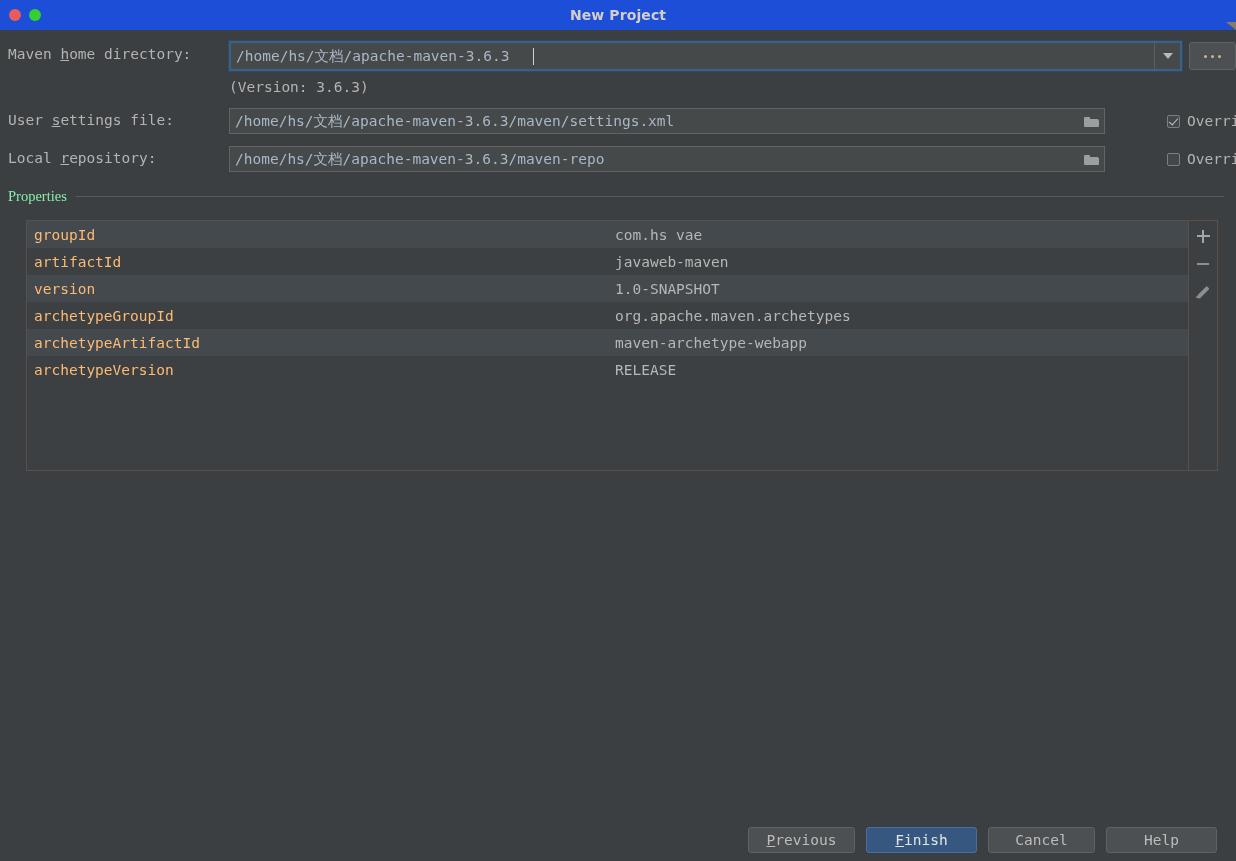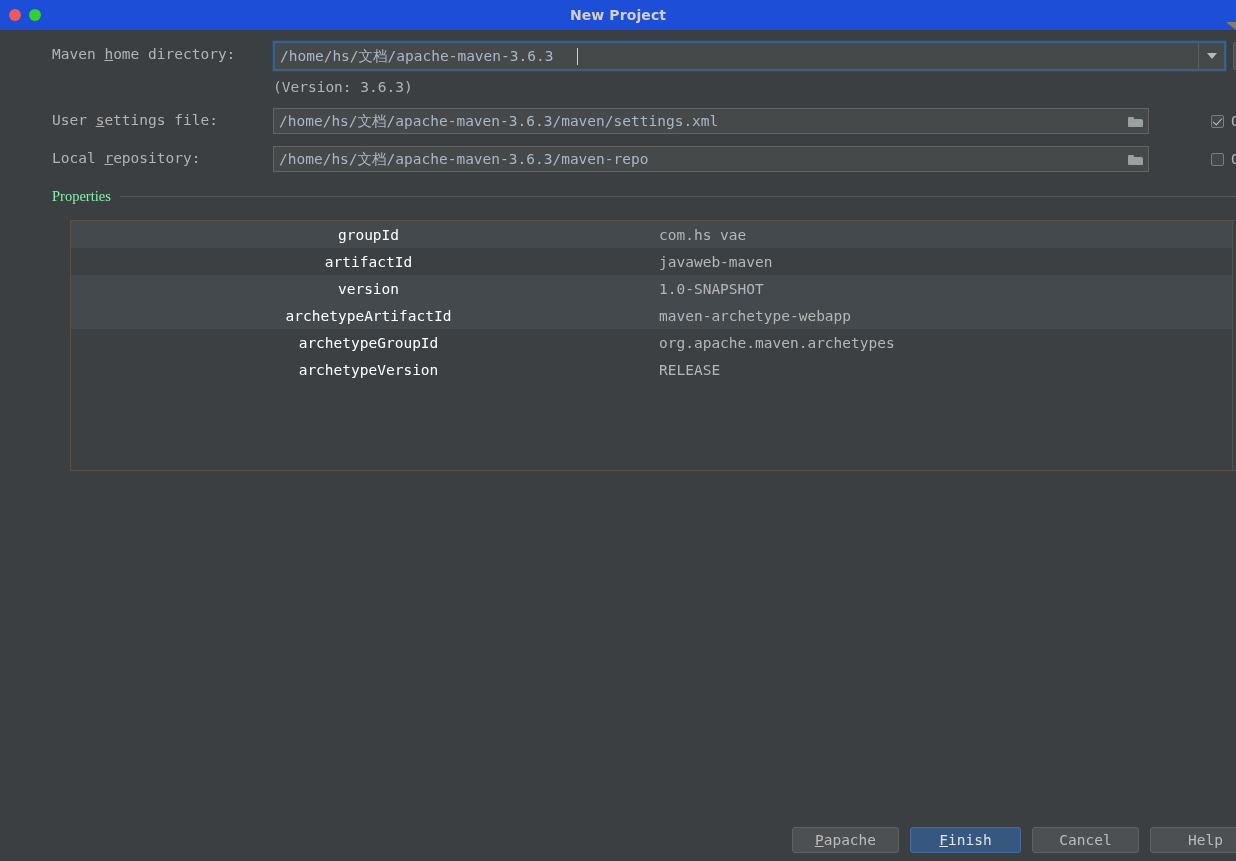--- a/index.html
+++ b/index.html
@@ -54,21 +54,20 @@
     background: #8a7c5c;
     clip-path: polygon(100% 0, 100% 100%, 0 0);
   }
 
   
   #dialog {
     position: absolute;
     left: 0; top: 30px;
     width: 1052px; height: 831px;
     background: #3c3f41;
-    margin-left: 44px;
   }
 
   .lbl {
     position: absolute;
     font-family: "DejaVu Sans Mono", monospace;
     font-size: 14.5px;
     color: #b3b3b3;
     white-space: nowrap;
   }
   .mn { text-decoration: underline; }
@@ -248,24 +247,23 @@
     align-items: center;
     font-family: "DejaVu Sans Mono", monospace;
     font-size: 14.5px;
   }
   .prow.odd  { background: #43494d; }
   .prow.even { background: #3c4043; }
   .pkey {
     width: 588px;
     padding-left: 7px;
     box-sizing: border-box;
-    color: #ffffff;
+    color: #fdba74;
     white-space: nowrap;
     overflow: hidden;
-    text-align: center;
   }
   .pval {
     flex: 1;
     color: #b6b6b6;
     white-space: nowrap;
     overflow: hidden;
   }
   .filler {
     position: absolute;
     left: 0; right: 0;
@@ -422,27 +420,27 @@
         <span class="pval">com.hs_vae</span>
       </div>
       <div class="prow even">
         <span class="pkey">artifactId</span>
         <span class="pval">javaweb-maven</span>
       </div>
       <div class="prow odd">
         <span class="pkey">version</span>
         <span class="pval">1.0-SNAPSHOT</span>
       </div>
+      <div class="prow even">
+        <span class="pkey">archetypeGroupId</span>
+        <span class="pval">org.apache.maven.archetypes</span>
+      </div>
       <div class="prow odd">
         <span class="pkey">archetypeArtifactId</span>
         <span class="pval">maven-archetype-webapp</span>
-      </div>
-      <div class="prow even">
-        <span class="pkey">archetypeGroupId</span>
-        <span class="pval">org.apache.maven.archetypes</span>
       </div>
       <div class="prow even">
         <span class="pkey">archetypeVersion</span>
         <span class="pval">RELEASE</span>
       </div>
       <div class="filler"></div>
     </div>
 
     <div id="prop-toolbar">
       <div class="tbtn">
@@ -453,21 +451,21 @@
         </div>
       <div class="tbtn">
           <span class="ic-pencil"></span>
         </div>
     </div>
   </div>
 
   <div class="dbtn" style="left:748px; top:797px; width:107px;">
       <span></span>
       <span class="mn">P</span>
-      <span>apache</span>
+      <span>revious</span>
     </div>
   <div class="dbtn default" style="left:866px; top:797px; width:111px;">
       <span></span>
       <span class="mn">F</span>
       <span>inish</span>
     </div>
   <div class="dbtn" style="left:988px; top:797px; width:107px;">Cancel</div>
   <div class="dbtn" style="left:1106px; top:797px; width:111px;">Help</div>
 
 </div>

